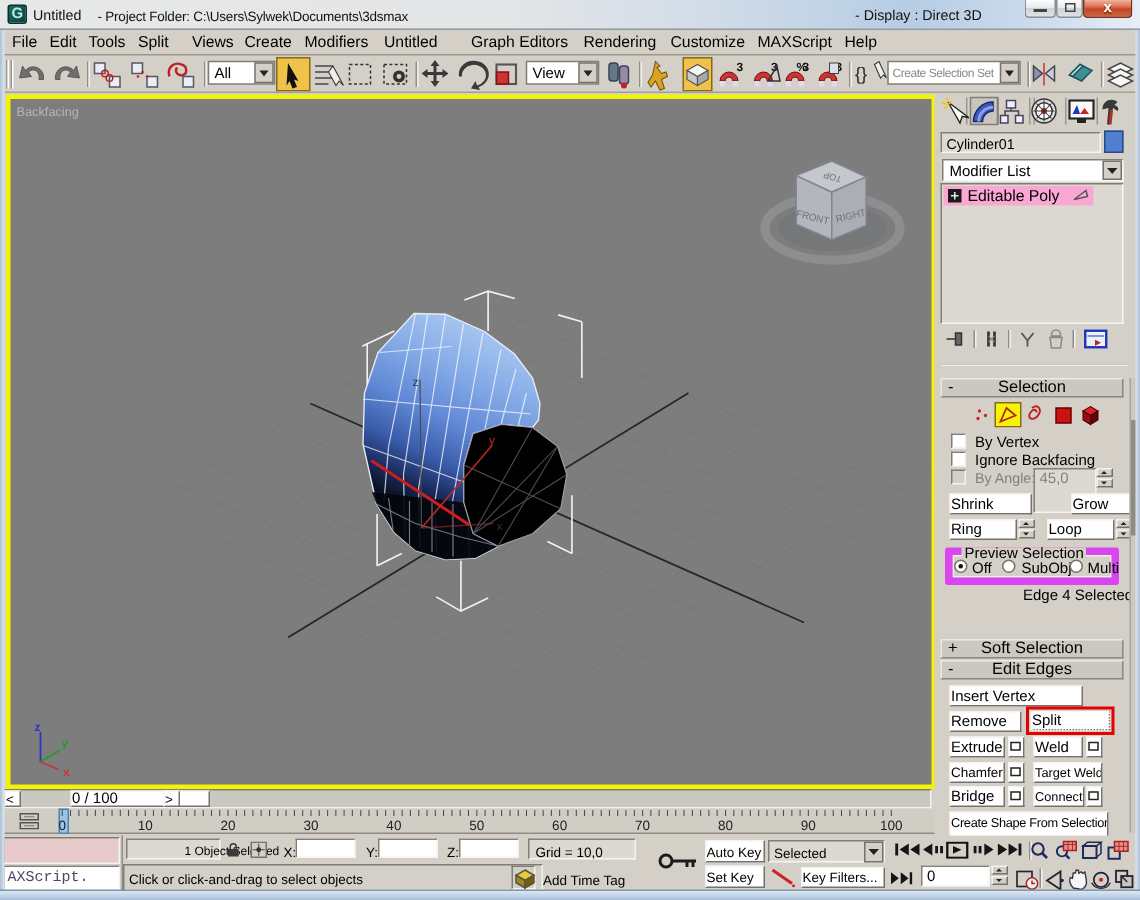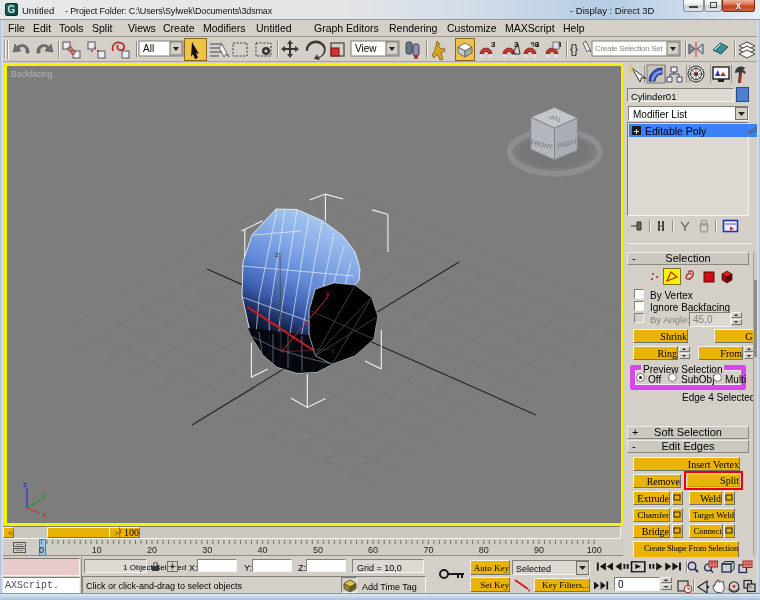--- a/index.html
+++ b/index.html
@@ -1,19 +1,19 @@
 <!DOCTYPE html>
 <html><head><meta charset="utf-8">
 <style>
 *{margin:0;padding:0;box-sizing:border-box;font-family:"Liberation Sans",sans-serif;}
 html,body{width:760px;height:600px;overflow:hidden;}
 body{position:relative;background:#d4d0c8;font-size:11px;color:#000;}
 .abs{position:absolute;}
 .sunken{border:1px solid;border-color:#807d76 #f4f3f0 #f4f3f0 #807d76;background:#dcd9d2;}
-.btn{position:absolute;border:1px solid;border-color:#f4f3f0 #75726b #75726b #f4f3f0;background:#eab308;text-align:right;font-size:10px;color:#000;line-height:11px;white-space:nowrap;overflow:hidden;font-family:Liberation Serif, serif;}
+.btn{position:absolute;border:1px solid;border-color:#f4f3f0 #75726b #75726b #f4f3f0;background:#ffffff;text-align:left;font-size:10px;color:#000;line-height:11px;white-space:nowrap;overflow:hidden;}
 .hdr{position:absolute;border:1px solid;border-color:#eceae6 #8a8780 #8a8780 #eceae6;background:#cbc8c0;text-align:center;font-size:11px;line-height:11px;}
 .ck{position:absolute;width:10px;height:10px;background:#fff;border:1px solid;border-color:#807d76 #f4f3f0 #f4f3f0 #807d76;}
 .lbl{position:absolute;font-size:11px;line-height:11px;white-space:nowrap;}
 .lb2{position:absolute;font-size:10px;line-height:10px;white-space:nowrap;}
 .fld{position:absolute;background:#e6e3dc;border:1px solid;border-color:#828076 #f5f4f1 #f5f4f1 #828076;font-size:10px;}
 .spn{position:absolute;width:11px;}
 .spn i{display:block;width:11px;height:6px;background:#d2cfc7;border:1px solid;border-color:#f4f3f0 #75726b #75726b #f4f3f0;position:relative;}
 .spn i+i{margin-top:1px;}
 .spn i:after{content:"";position:absolute;left:2.2px;top:1.2px;border-left:2.6px solid transparent;border-right:2.6px solid transparent;}
 .spn i.u:after{border-bottom:2.8px solid #222;}
@@ -302,21 +302,21 @@
       <span style="position:absolute;left:3px;top:2px;font-size:9.5px;color:#000;">Cylinder01</span>
     </div>
 <div class="abs" style="left:113px;top:25px;width:13px;height:15px;background:#4f7fd0;border:1px solid #2a4a80;"></div>
 <div class="fld" style="left:5px;top:44px;width:121px;height:15px;background:#fff;">
       <span style="position:absolute;left:4px;top:2px;font-size:10px;color:#000;">Modifier List</span>
  <div class="abs" style="right:0;top:0;width:13px;height:13px;background:#d4d0c8;border:1px solid #75726b;"><svg width="11" height="11">
           <path d="M2,4 l7,0 -3.5,4 Z" fill="#222"></path>
         </svg></div>
 </div>
 <div class="sunken abs" style="left:4px;top:60px;width:122px;height:94px;background:#dcd9d2;">
- <div class="abs" style="left:1px;top:1px;width:132px;height:13px;background:#3b82f6;">
+ <div class="abs" style="left:1px;top:1px;width:100px;height:13px;background:#f9a8d4;">
   <div class="abs" style="left:3px;top:2px;width:9px;height:9px;background:#1a1a1a;"><svg width="9" height="9">
             <path d="M2,4.5 h5 M4.5,2 v5" stroke="#e8e8e8"></path>
           </svg></div>
   <span style="position:absolute;left:16px;top:1px;font-size:10.5px;color:#000;">Editable Poly</span>
   <svg class="abs" style="right:2px;top:1px" width="12" height="11">
           <path d="M1,8 L9,2 L10,6 Z" fill="none" stroke="#555" stroke-width="1"></path>
         </svg>
  </div>
 </div>
 <div class="abs" style="left:4px;top:156px;width:122px;height:16px;">
@@ -352,54 +352,54 @@
  <path d="M74,6 l5,-3 5,3 -5,3 Z" fill="#d22" stroke="#500" stroke-width="0.7"></path>
       <path d="M74,6 v6 l5,3 v-6 Z" fill="#901010" stroke="#500" stroke-width="0.7"></path>
       <path d="M84,6 v6 l-5,3 v-6 Z" fill="#5a0808" stroke="#500" stroke-width="0.7"></path>
 </svg>
 <div class="ck" style="left:11px;top:227px;"></div>
     <div class="lb2" style="left:27px;top:229px;">By Vertex</div>
 <div class="ck" style="left:11px;top:239px;"></div>
     <div class="lb2" style="left:27px;top:241px;">Ignore Backfacing</div>
 <div class="ck" style="left:11px;top:251px;background:#d4d0c8;"></div>
     <div class="lb2" style="left:27px;top:253px;color:#84817a;font-size:9.5px;">By Angle:</div>
-<div class="fld" style="left:66px;top:250px;width:42px;height:15px;background:#dcd9d2;color:#84817a;">
+<div class="fld" style="left:66px;top:250px;width:42px;height:30px;background:#dcd9d2;color:#84817a;">
       <span style="position:absolute;left:3px;top:1px;">45,0</span>
     </div>
 <div class="spn" style="left:108px;top:250px;">
       <i class="u"></i>
       <i class="d"></i>
     </div>
 <div class="btn" style="left:10px;top:267px;width:55px;height:14px;line-height:13px;">Shrink</div>
 <div class="btn" style="left:72px;top:267px;width:55px;height:14px;line-height:13px;margin-left:19px;">Grow</div>
 <div class="btn" style="left:10px;top:284px;width:45px;height:14px;line-height:13px;">Ring</div>
 <div class="spn" style="left:56px;top:284px;">
       <i class="u"></i>
       <i class="d"></i>
     </div>
-<div class="btn" style="left:75px;top:284px;width:45px;height:14px;line-height:13px;">From</div>
+<div class="btn" style="left:75px;top:284px;width:45px;height:14px;line-height:13px;">Loop</div>
 <div class="spn" style="left:121px;top:284px;">
       <i class="u"></i>
       <i class="d"></i>
     </div>
 <div class="abs" style="left:7px;top:303px;width:116px;height:25px;border:5px solid #d946ef;border-radius:2px;box-shadow:inset 0 0 0 1px #f0efec;">
  <div class="lb2" style="left:6px;top:-5px;background:#d4d0c8;padding:0 2px;">Preview Selection</div>
 </div>
 <div class="abs" style="left:13px;top:311px;width:9px;height:9px;border-radius:50%;background:#fff;border:1px solid #75726b;">
       <div class="abs" style="left:2px;top:2px;width:3px;height:3px;border-radius:50%;background:#111;"></div>
     </div>
 <div class="lb2" style="left:25px;top:313px;">Off</div>
 <div class="abs" style="left:45px;top:311px;width:9px;height:9px;border-radius:50%;background:#fff;border:1px solid #75726b;"></div>
 <div class="lb2" style="left:58px;top:313px;">SubObj</div>
 <div class="abs" style="left:90px;top:311px;width:9px;height:9px;border-radius:50%;background:#fff;border:1px solid #75726b;"></div>
 <div class="lb2" style="left:102px;top:313px;">Multi</div>
 <div class="lb2" style="left:59px;top:331px;">Edge 4 Selected</div>
 <div class="hdr" style="left:4px;top:364px;width:122px;height:13px;"><span style="position:absolute;left:4px;top:0px;">+</span>Soft Selection</div>
 <div class="hdr" style="left:4px;top:378px;width:122px;height:13px;"><span style="position:absolute;left:4px;top:0px;">-</span>Edit Edges</div>
-<div class="btn" style="left:10px;top:395px;width:107px;height:14px;line-height:13px;">Insert Vertex</div>
+<div class="btn" style="left:10px;top:395px;width:89px;height:14px;line-height:13px;">Insert Vertex</div>
 <div class="btn" style="left:10px;top:412px;width:48px;height:14px;line-height:13px;">Remove</div>
 <div class="abs" style="left:61px;top:409px;width:59px;height:19px;border:2px solid #e80000;">
  <div class="btn" style="left:1px;top:1px;width:53px;height:13px;line-height:12px;border-style:dotted;border-width:1px;">Split</div>
 </div>
 <div class="btn" style="left:10px;top:429px;width:37px;height:14px;line-height:13px;">Extrude</div>
 <div class="btn" style="left:49px;top:429px;width:11px;height:14px;"><svg width="9" height="12">
         <rect x="1" y="3" width="6" height="5" fill="none" stroke="#222"></rect>
       </svg></div>
 <div class="btn" style="left:66px;top:429px;width:33px;height:14px;line-height:13px;">Weld</div>
 <div class="btn" style="left:101px;top:429px;width:11px;height:14px;"><svg width="9" height="12">
@@ -571,21 +571,21 @@
  </svg>
  <div class="lb2" style="left:189px;top:6px;font-size:9px;">X:</div>
     <div class="fld" style="left:197px;top:2px;width:40px;height:13px;background:#fff;"></div>
  <div class="lb2" style="left:244px;top:6px;font-size:9px;">Y:</div>
     <div class="fld" style="left:252px;top:2px;width:40px;height:13px;background:#fff;"></div>
  <div class="lb2" style="left:298px;top:6px;font-size:9px;">Z:</div>
     <div class="fld" style="left:306px;top:2px;width:40px;height:13px;background:#fff;"></div>
  <div class="fld" style="left:352px;top:2px;width:72px;height:14px;background:#dcd9d2;">
       <span style="position:absolute;left:4px;top:3px;font-size:9px;">Grid = 10,0</span>
     </div>
- <div class="abs" style="left:82px;top:19px;width:344px;height:18px;border:1px solid;border-color:#807d76 #f4f3f0 #f4f3f0 #807d76;background:#d4d0c8;">
+ <div class="abs" style="left:82px;top:19px;width:280px;height:18px;border:1px solid;border-color:#807d76 #f4f3f0 #f4f3f0 #807d76;background:#d4d0c8;">
   <span style="position:absolute;left:3px;top:4px;font-size:9px;white-space:nowrap;">Click or click-and-drag to select objects</span>
  </div>
  <div class="abs" style="left:341px;top:20px;width:16px;height:16px;border:1px solid;border-color:#807d76 #f4f3f0 #f4f3f0 #807d76;background:#d4d0c8;"></div>
     <svg class="abs" style="left:343px;top:22px" width="14" height="14" xmlns="http://www.w3.org/2000/svg">
       <path d="M7,1 l6,3.5 -6,3.5 -6,-3.5 Z" fill="#e8c838" stroke="#554"></path>
       <path d="M1,4.5 v5 l6,3.5 v-5 Z" fill="#a08820" stroke="#554"></path>
       <path d="M13,4.5 v5 l-6,3.5 v-5 Z" fill="#706010" stroke="#554"></path>
     </svg>
  <div class="lb2" style="left:362px;top:25px;font-size:9px;">Add Time Tag</div>
  <svg class="abs" style="left:438px;top:8px" width="30" height="20" xmlns="http://www.w3.org/2000/svg">

